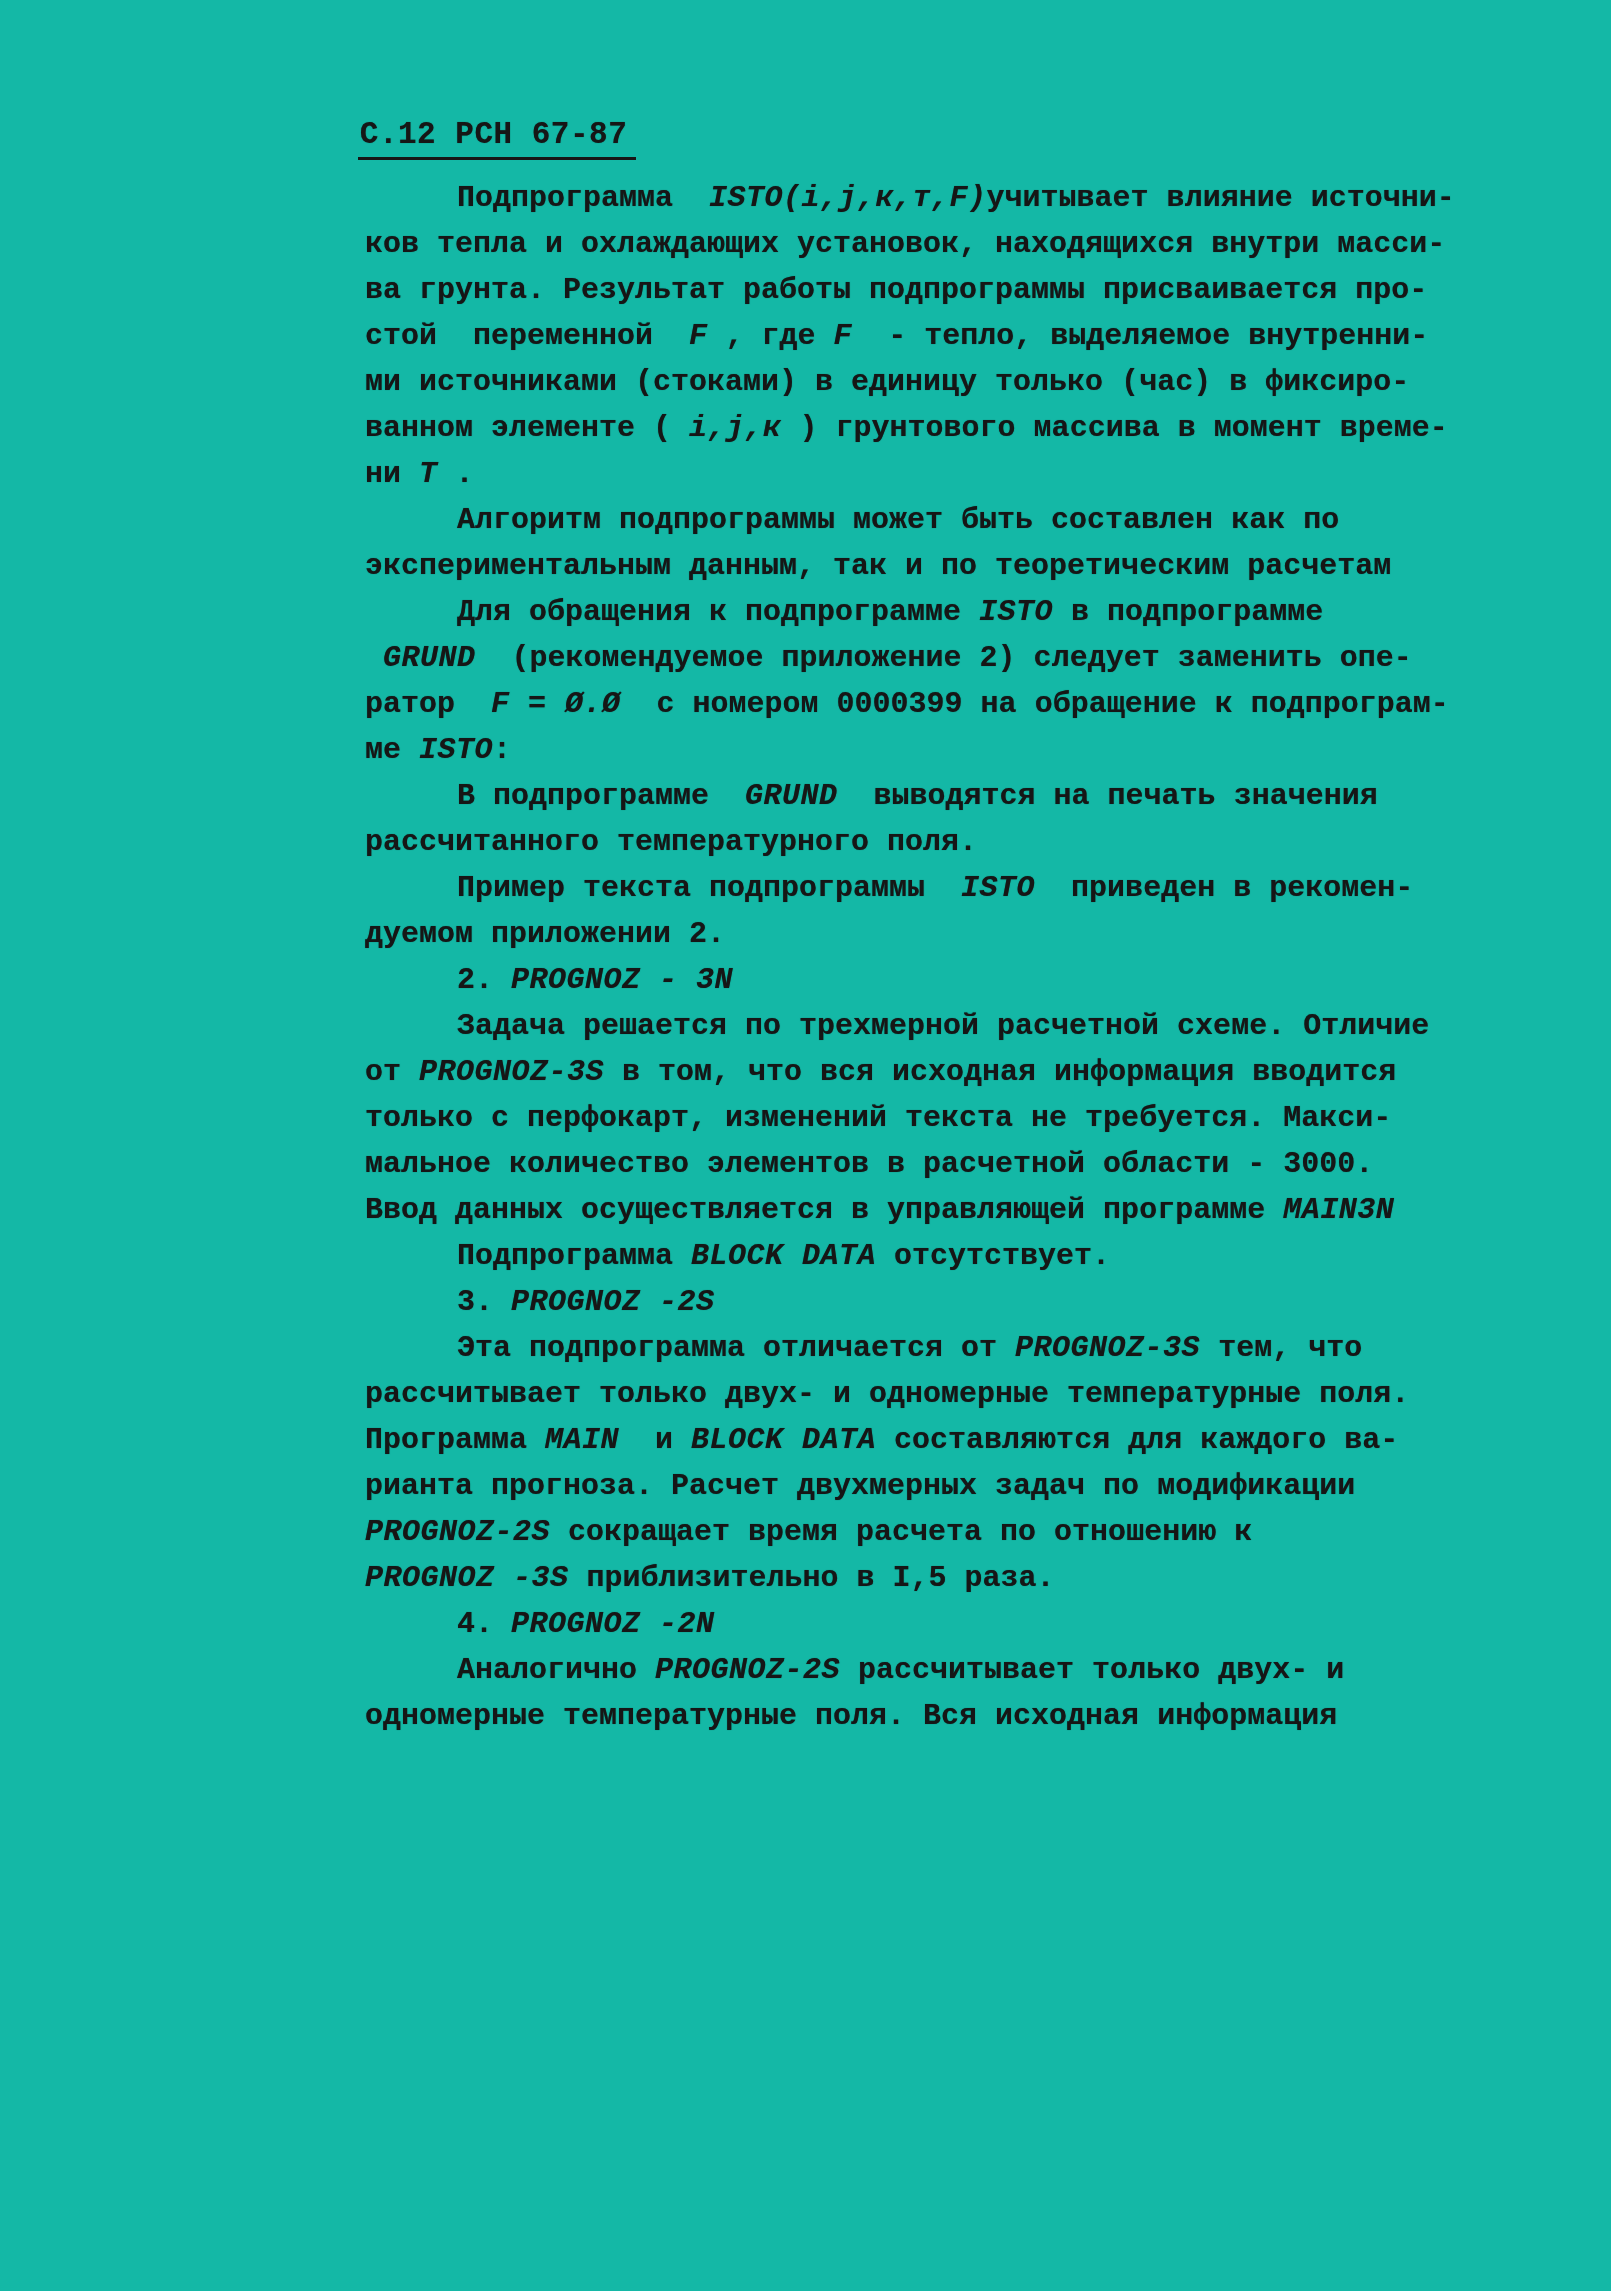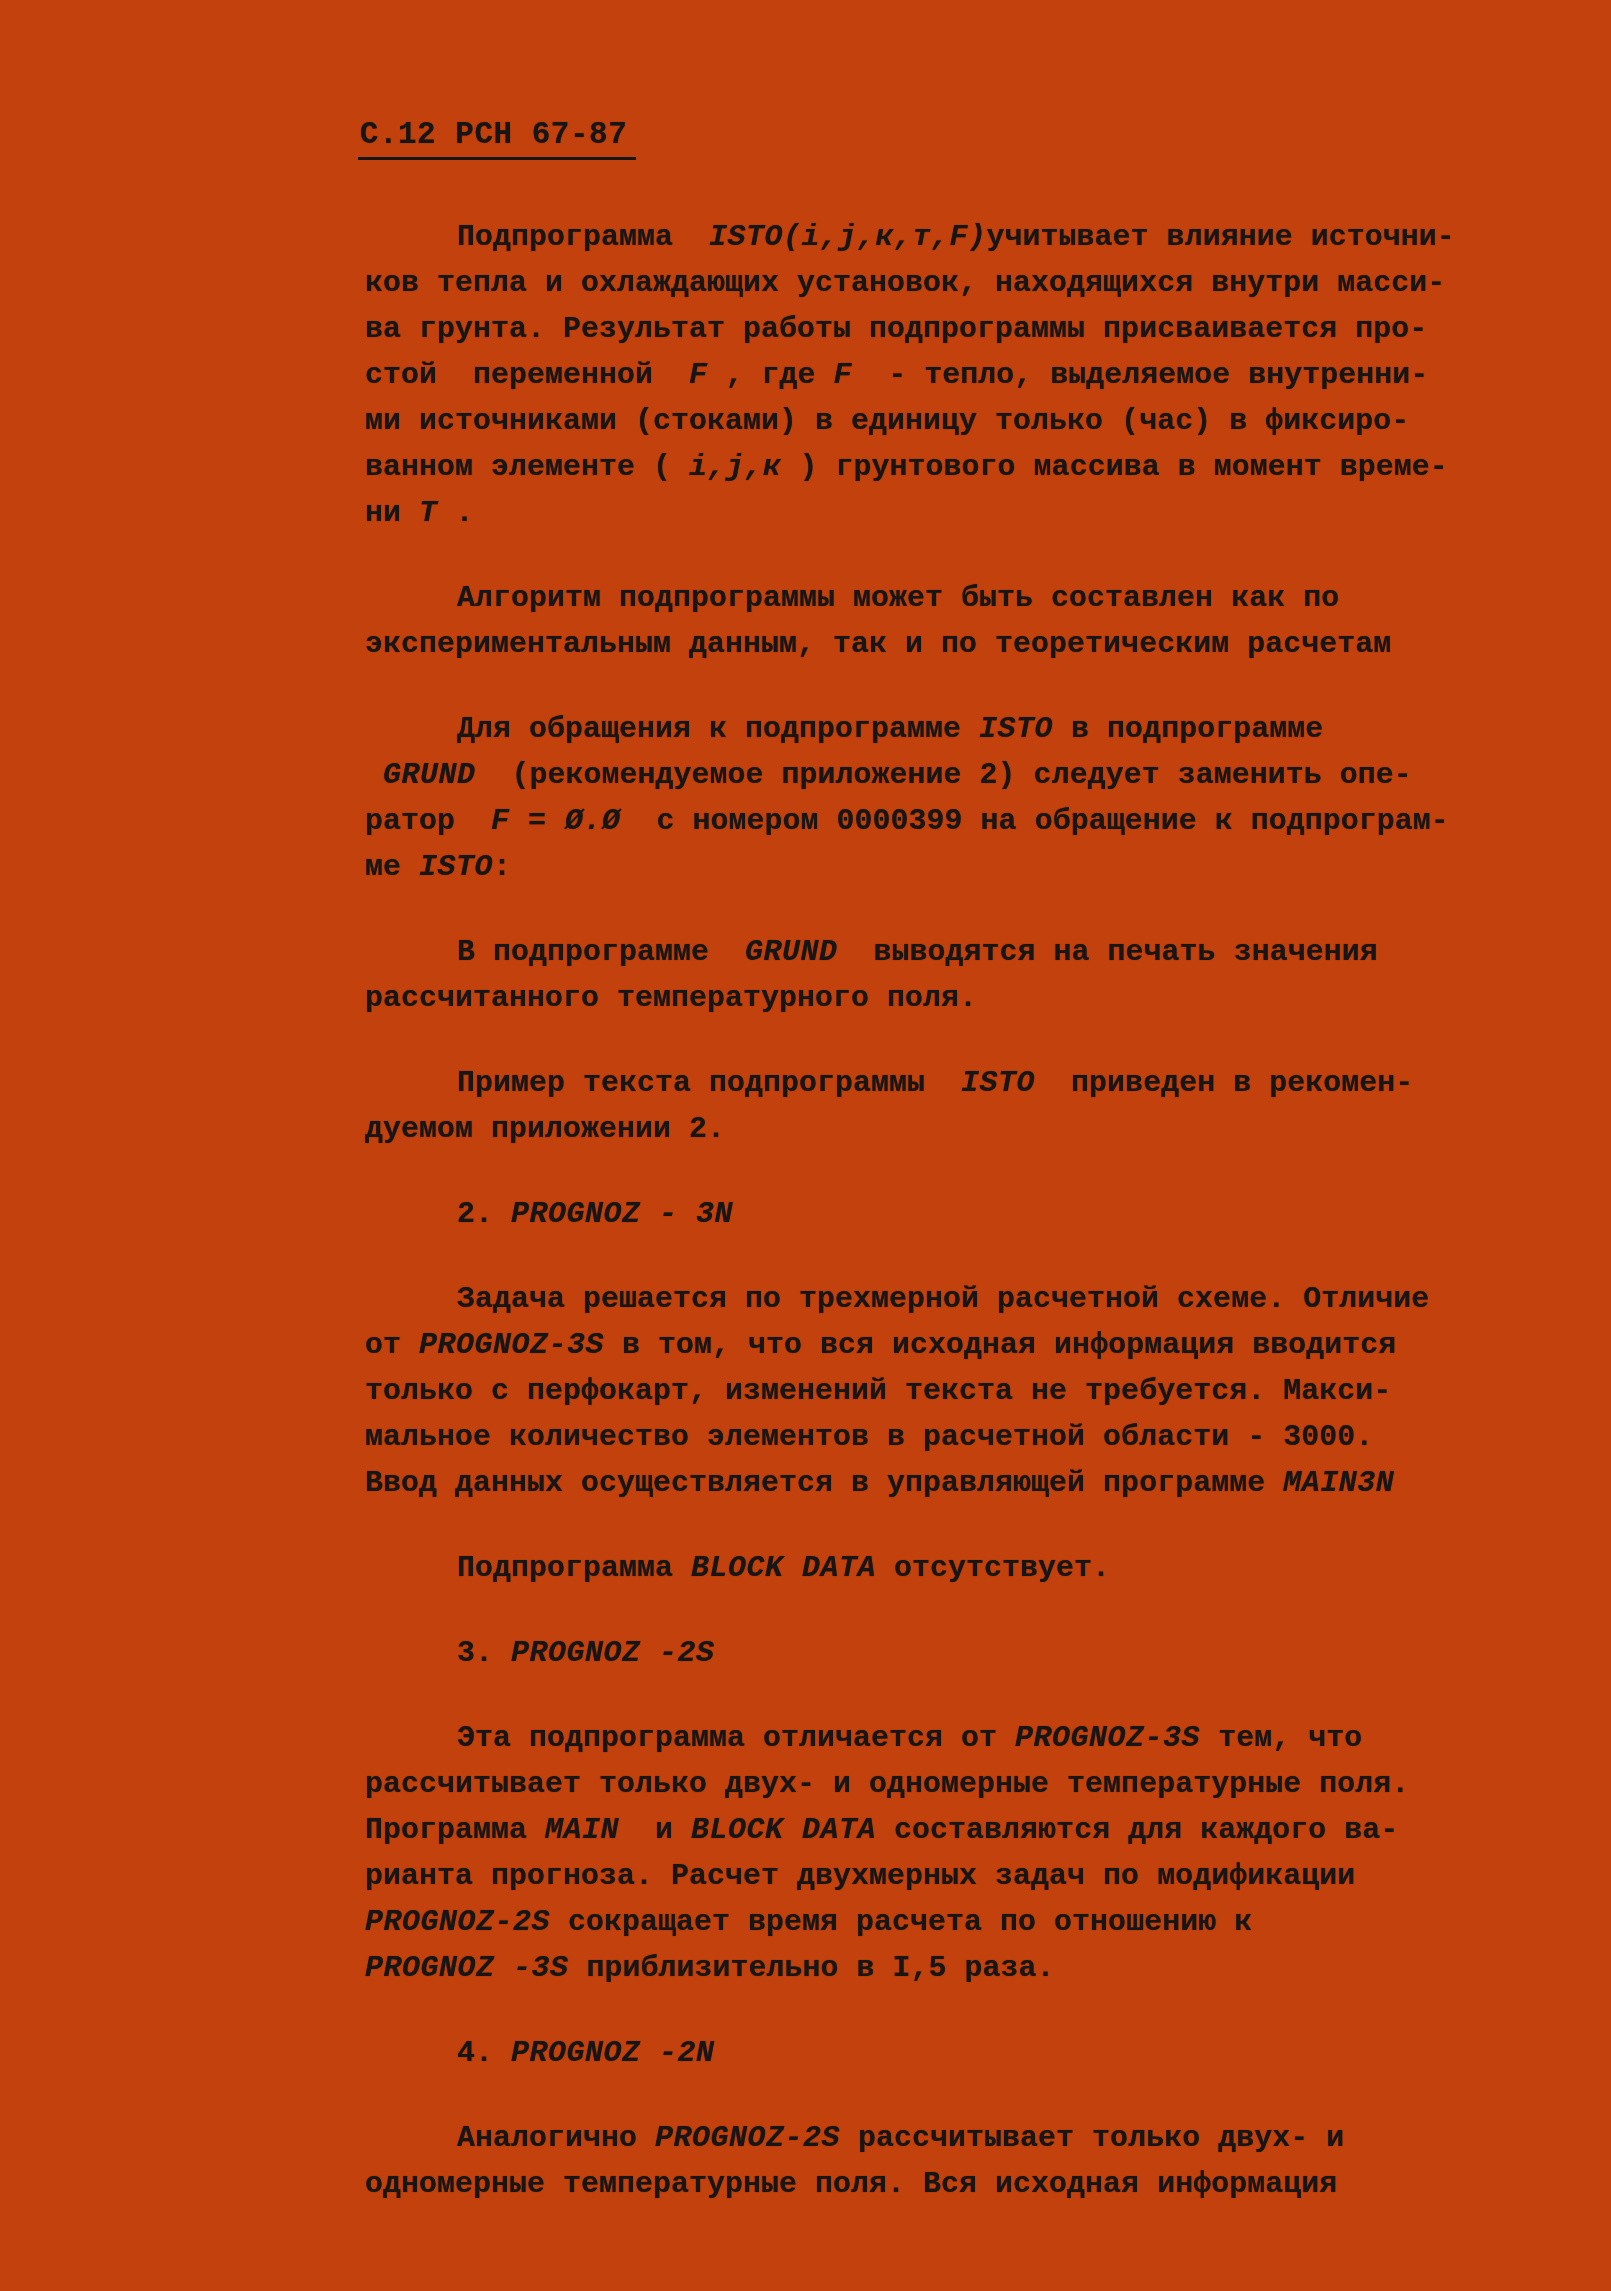--- a/index.html
+++ b/index.html
@@ -35,32 +35,32 @@
     top: 175px;
     width: 1144px;
   }
   .line {
     height: 46px;
     line-height: 46px;
     font-size: 30px;
     white-space: pre;
     text-shadow: 0 0 0.9px rgba(10,10,10,0.55);
   }
-  .line.indent { padding-left: 92px; margin-top: 39px; }
+  .line.indent { padding-left: 92px; }
   .line.call   { padding-left: 284px; }
   .seg-plain { font-style: normal; }
   .seg-code  {
     font-style: italic;
     letter-spacing: 0.5px;
   }
 </style>
 </head>
 <body>
 
-<div class="sheet" style="background: #c2410c; color: rgb(22, 22, 22);">
+<div class="sheet" style="background: #14b8a6; color: rgb(22, 22, 22);">
   <div class="doc-header">С.12 РСН 67-87</div>
   <div class="body-text">
       <div class="line indent"><span class="seg-plain">Подпрограмма  </span><span class="seg-code">ISTO(i,j,к,т,F)</span><span class="seg-plain">учитывает влияние источни-</span></div>
       <div class="line"><span class="seg-plain">ков тепла и охлаждающих установок, находящихся внутри масси-</span></div>
       <div class="line"><span class="seg-plain">ва грунта. Результат работы подпрограммы присваивается про-</span></div>
       <div class="line"><span class="seg-plain">стой  переменной  </span><span class="seg-code">F</span><span class="seg-plain"> , где </span><span class="seg-code">F</span><span class="seg-plain">  - тепло, выделяемое внутренни-</span></div>
       <div class="line"><span class="seg-plain">ми источниками (стоками) в единицу только (час) в фиксиро-</span></div>
       <div class="line"><span class="seg-plain">ванном элементе ( </span><span class="seg-code">i,j,к</span><span class="seg-plain"> ) грунтового массива в момент време-</span></div>
       <div class="line"><span class="seg-plain">ни </span><span class="seg-code">Т</span><span class="seg-plain"> .</span></div>
       <div class="line indent"><span class="seg-plain">Алгоритм подпрограммы может быть составлен как по</span></div>

